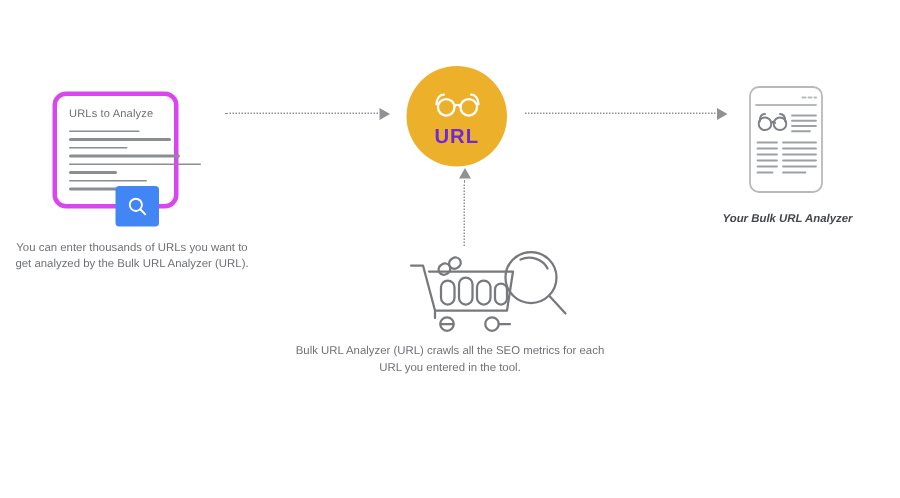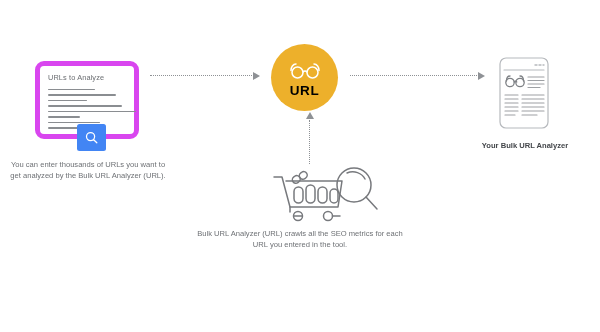--- a/index.html
+++ b/index.html
@@ -20,23 +20,23 @@
     width: 600px;
     height: 332px;
     background: #ffffff;
   }
 
   
   .input-card {
     position: absolute;
     left: 35px;
     top: 61px;
-    width: 104px;
+    width: 84px;
     height: 78px;
-    border: 5px solid #d946ef;
+    border: 3px solid #d946ef;
     border-radius: 9px;
     background: #ffffff;
     box-sizing: border-box;
   }
   .card-title {
     position: absolute;
     left: 8px;
     top: 7px;
     font-size: 7.4px;
     color: #6b6e72;
@@ -139,21 +139,21 @@
     border-radius: 50%;
     background: #EDB02B;
     display: flex;
     flex-direction: column;
     align-items: center;
     justify-content: center;
   }
   .url-circle .glyph { margin-top: 4px; }
   .url-circle .url-label {
     margin-top: 1px;
-    color: #000000;
+    color: #6d28d9;
     font-size: 13.5px;
     font-weight: bold;
     letter-spacing: 0.6px;
     line-height: 14px;
   }
 
   
   .crawler {
     position: absolute;
     left: 268px;
@@ -177,20 +177,21 @@
   }
   .caption-3 {
     left: 455px;
     top: 140px;
     width: 140px;
   }
   .caption-3 .strong {
     font-weight: bold;
     color: #44474b;
     display: block;
+    font-style: italic;
   }
 </style>
 </head>
 <body>
 
 <div class="stage">
 
   <div class="input-card">
     <div class="card-title">URLs to Analyze</div>
     <div class="card-lines">

